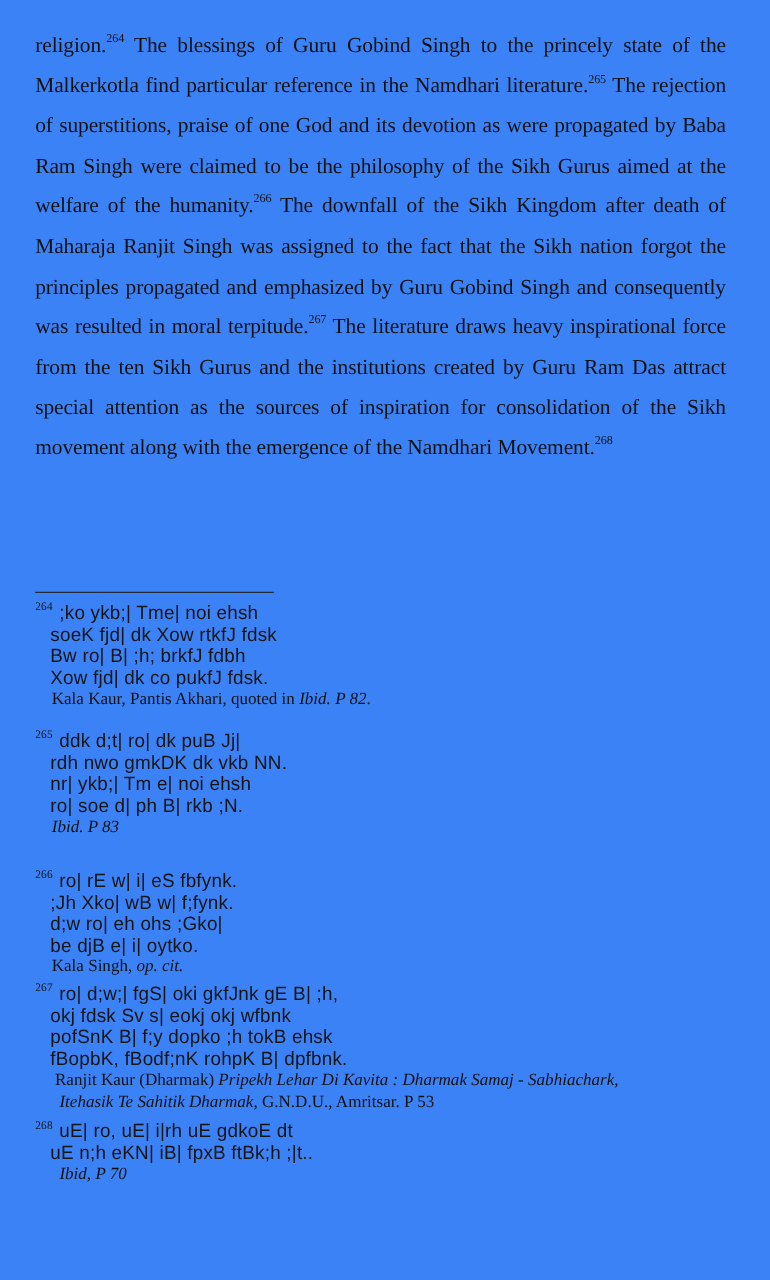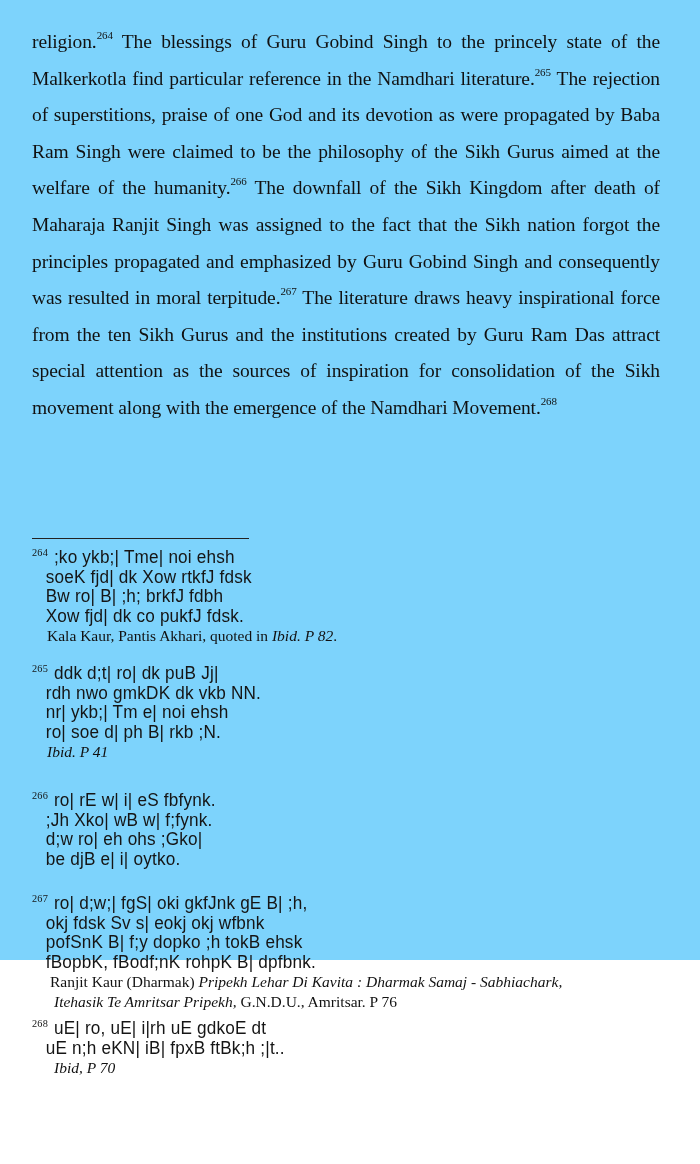--- a/index.html
+++ b/index.html
@@ -11,22 +11,22 @@
       width: 700px;
       height: 1164px;
       position: relative;
       overflow: hidden;
       color: #111111;
     }
     .page {
       position: absolute;
       left: 0; top: 0;
       width: 700px;
-      height: 960px;
-      background: #7dd3fc;
+      height: 1164px;
+      background: #3b82f6;
     }
     .body-text {
       position: absolute;
       left: 32px;
       top: 24px;
       width: 628px;
       font-family: "Liberation Serif", serif;
       font-size: 19.5px;
       line-height: 36.6px;
       text-align: justify;
@@ -116,43 +116,44 @@
   </div>
 
   <div class="footnote" style="top:664px;">
     <div class="fn-line first">
       <span class="fn-num">265</span>
       <span>ddk d;t| ro| dk puB Jj|</span>
     </div>
     <div class="fn-line indent">rdh nwo gmkDK dk vkb NN.</div>
     <div class="fn-line indent">nr| ykb;| Tm e| noi ehsh</div>
     <div class="fn-line indent">ro| soe d| ph B| rkb ;N.</div>
-    <div class="fn-cite"><span></span><i>Ibid. P 41</i><span></span></div>
+    <div class="fn-cite"><span></span><i>Ibid. P 83</i><span></span></div>
   </div>
 
   <div class="footnote" style="top:791px;">
     <div class="fn-line first">
       <span class="fn-num">266</span>
       <span>ro| rE w| i| eS fbfynk.</span>
     </div>
     <div class="fn-line indent">;Jh Xko| wB w| f;fynk.</div>
     <div class="fn-line indent">d;w ro| eh ohs ;Gko|</div>
     <div class="fn-line indent">be djB e| i| oytko.</div>
+    <div class="fn-cite"><span>Kala  Singh, </span><i>op. cit.</i><span></span></div>
   </div>
 
   <div class="footnote" style="top:894px;">
     <div class="fn-line first">
       <span class="fn-num">267</span>
       <span>ro| d;w;| fgS| oki gkfJnk gE B| ;h,</span>
     </div>
     <div class="fn-line indent">okj fdsk Sv s| eokj okj wfbnk</div>
     <div class="fn-line indent">pofSnK B| f;y dopko ;h tokB ehsk</div>
     <div class="fn-line indent">fBopbK, fBodf;nK rohpK B| dpfbnk.</div>
     <div class="fn-cite wrap"><span>Ranjit Kaur (Dharmak) </span><i>Pripekh Lehar Di Kavita :  Dharmak Samaj - Sabhiachark,</i></div>
-    <div class="fn-cite cont"><i>Itehasik Te Amritsar Pripekh,</i><span> G.N.D.U., Amritsar. P 76</span></div>
+    <div class="fn-cite cont"><i>Itehasik Te Sahitik Dharmak,</i><span> G.N.D.U., Amritsar. P 53</span></div>
   </div>
 
   <div class="footnote" style="top:1019px;">
     <div class="fn-line first">
       <span class="fn-num">268</span>
       <span>uE| ro, uE| i|rh uE gdkoE dt</span>
     </div>
     <div class="fn-line indent">uE n;h eKN| iB| fpxB ftBk;h ;|t..</div>
     <div class="fn-cite cont"><span></span><i>Ibid, P 70</i><span></span></div>
   </div>

